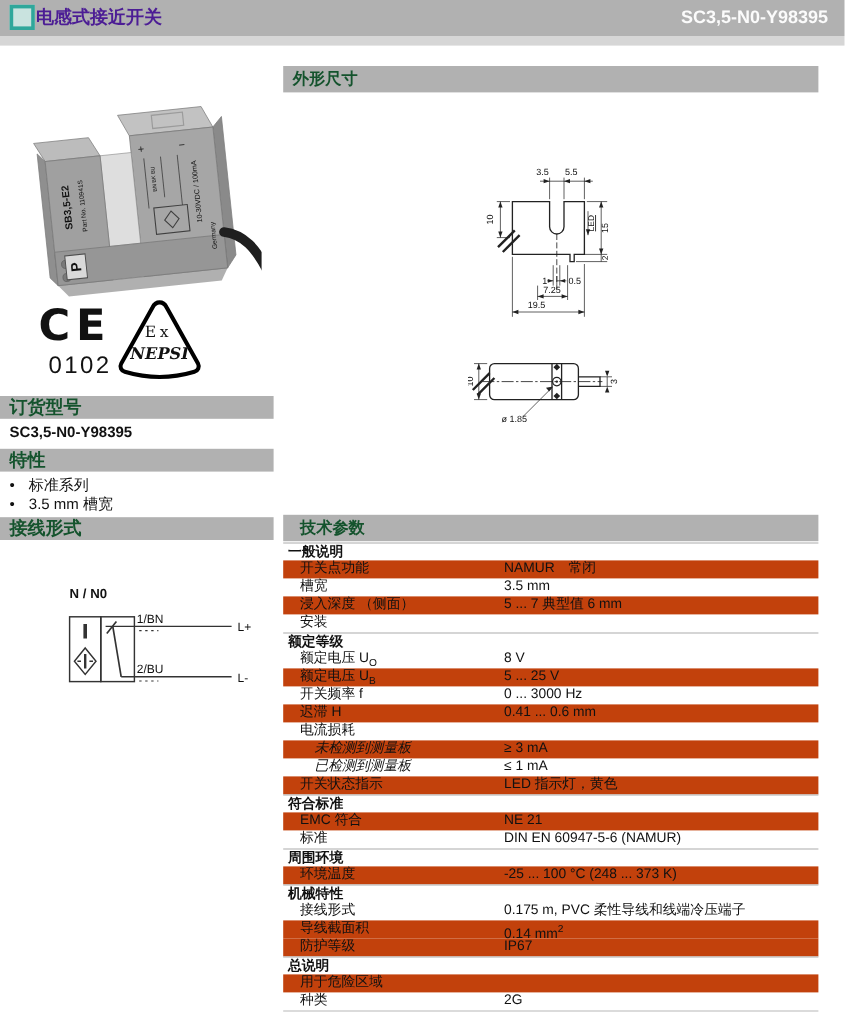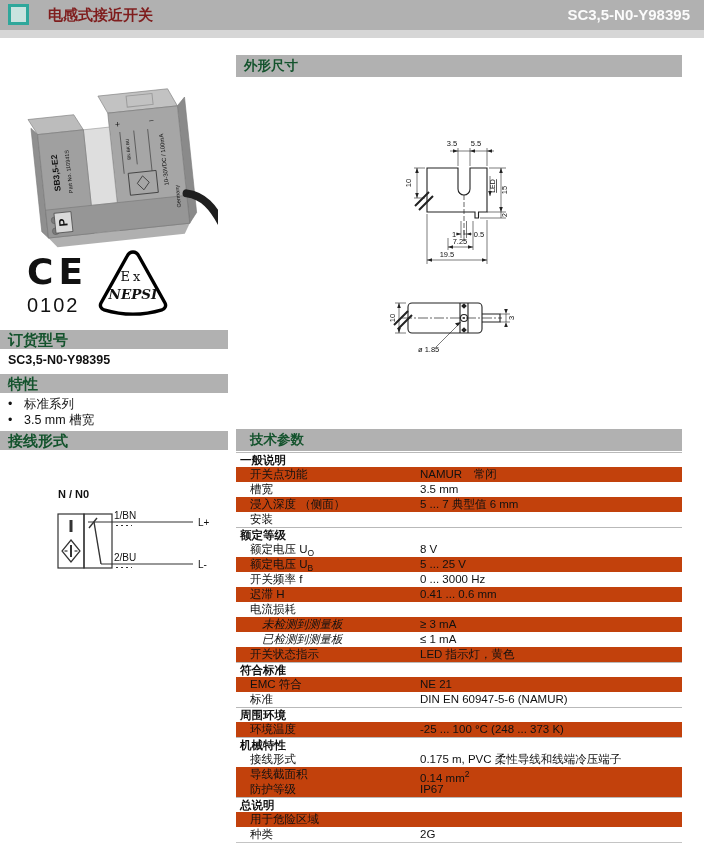--- a/index.html
+++ b/index.html
@@ -2,35 +2,35 @@
 <html><head>
 <meta charset="utf-8">
 <style>
   html,body{margin:0;padding:0;background:#fff;}
   #page{position:relative;width:704px;height:860px;background:#fff;overflow:hidden;
         font-family:"Liberation Sans","DejaVu Sans",sans-serif;color:#111;}
   
   #topbar{position:absolute;left:0;top:0;width:704px;height:30px;background:#b1b1b1;}
   #topbar-icon{position:absolute;left:8px;top:4px;width:21px;height:21px;box-sizing:border-box;
                background:#c9e3df;border:3px solid #2fa79b;}
-  #topbar-title{position:absolute;left:48px;top:0;height:18px;line-height:30px;
-                font-weight:bold;font-size:15px;color:#7f1d1d;}
+  #topbar-title{position:absolute;left:30px;top:0;height:18px;line-height:30px;
+                font-weight:bold;font-size:15px;color:#4c1d95;}
   #topbar-model{position:absolute;right:14px;top:0;height:30px;line-height:30px;
                 font-weight:bold;font-size:15px;color:#fbfbfb;}
   #topbar-sub{position:absolute;left:0;top:30px;width:704px;height:8px;background:#d6d6d6;}
   
   .bar{position:absolute;background:#b1b1b1;font-weight:bold;color:#14532d;box-sizing:border-box;padding-left:8px;}
   .bar-left{left:0;width:228px;height:19px;line-height:19px;font-size:15px;}
   .bar-right{left:236px;width:446px;height:22px;line-height:22px;font-size:13.5px;}
   
   #order-model{position:absolute;left:8px;top:353px;font-weight:bold;font-size:12.5px;}
   #features-list{position:absolute;left:8px;top:396px;font-size:12.5px;}
   .feat-row{display:flex;line-height:16px;}
   .feat-bullet{width:16px;flex:none;}
-  #ce{position:absolute;left:27px;top:252px;width:66px;text-align:left;}
+  #ce{position:absolute;left:27px;top:252px;width:66px;text-align:right;}
   #ce-mark{font-family:"DejaVu Sans",sans-serif;font-weight:bold;font-size:36px;line-height:40px;letter-spacing:5px;}
   #ce-num{font-size:20px;line-height:22px;letter-spacing:2px;margin-top:2px;}
   svg text{fill:#111;}
   
   #tech-table{position:absolute;left:236px;top:452px;width:446px;font-size:11.5px;}
   .tgroup{font-weight:bold;border-top:1px solid #b9b9b9;padding:1px 0 1px 4px;height:12px;line-height:12px;}
   .trow{display:flex;height:15px;line-height:15px;}
   .trow.striped{background:#c2410c;}
   .tlabel{width:184px;padding-left:14px;box-sizing:border-box;flex:none;white-space:nowrap;}
   .tlabel.indent{padding-left:26px;font-style:italic;}

